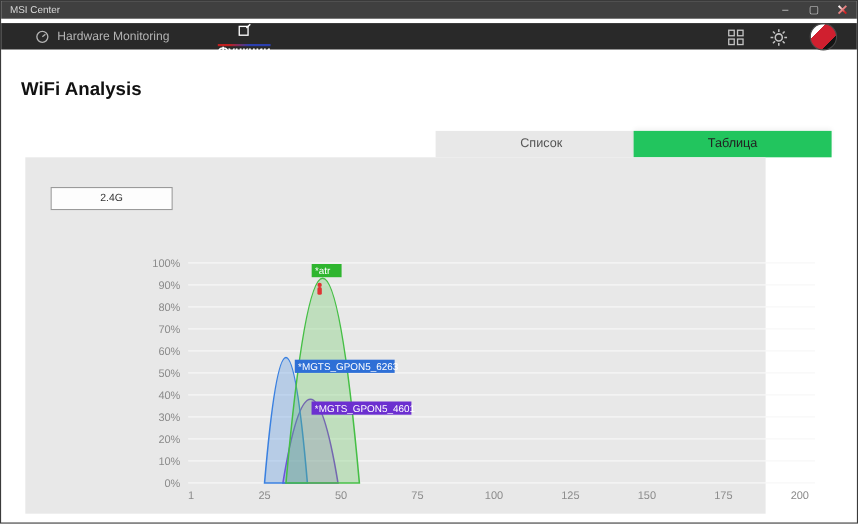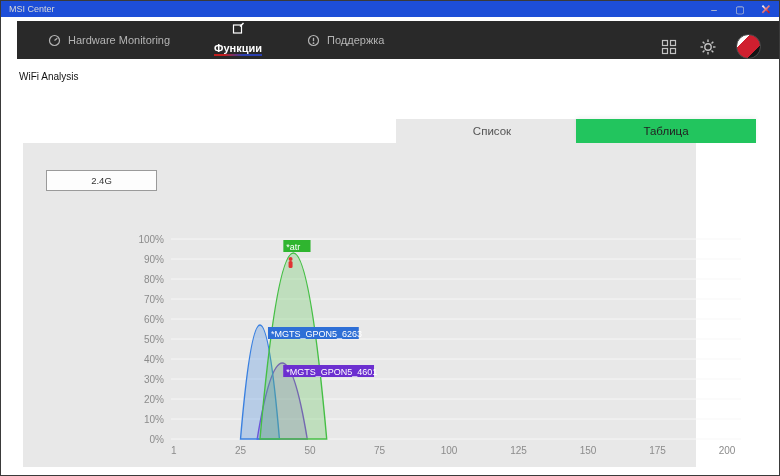--- a/index.html
+++ b/index.html
@@ -1,36 +1,36 @@
 <!DOCTYPE html>
 <html><head>
 <meta charset="utf-8">
 <style>
   * { margin:0; padding:0; box-sizing:border-box; }
   body { font-family:"Liberation Sans", sans-serif; background:#fff; }
   .window { position:relative; width:780px; height:476px; background:#fff; overflow:hidden; border:1px solid #3a3a3a; }
 
   
-  .titlebar { position:absolute; top:0; left:0; right:0; height:16px; background:#1d4ed8; display:flex; align-items:center; }
+  .titlebar { position:absolute; top:0; left:0; right:0; height:16px; background:#404040; display:flex; align-items:center; }
   .titlebar .title { color:#d8d8d8; font-size:9px; padding-left:8px; }
   .win-controls { margin-left:auto; display:flex; align-items:center; height:100%; }
   .win-btn { width:26px; height:100%; display:flex; align-items:center; justify-content:center; color:#cfcfcf; font-size:10px; cursor:default; }
   .win-btn.close { font-size:13px; font-weight:bold; background:linear-gradient(135deg,#ffffff 35%,#d42222 60%,#8a1010); -webkit-background-clip:text; background-clip:text; color:transparent; }
 
   
-  .nav { position:absolute; top:20px; left:16px; right:0; height:38px; background:#292929; display:flex; align-items:flex-end; padding:0 18px 0 30px; }
+  .nav { position:absolute; top:20px; left:0; right:0; height:24px; background:#292929; display:flex; align-items:flex-start; padding:0 18px 0 30px; }
   .nav-item { position:relative; height:100%; display:flex; align-items:center; gap:7px; color:#b4b4b4; font-size:11px; margin-right:44px; cursor:default; }
   .nav-item.active { color:#ffffff; font-weight:bold;flex-direction:column; }
   .nav-underline { position:absolute; left:0; right:0; bottom:3px; height:2px; background:linear-gradient(90deg,#c01f1f 0 22%,#2b3faf 60% 100%); }
   .nav-right { margin-left:auto; display:flex; align-items:center; gap:17px; }
   .icon-btn { display:flex; align-items:center; justify-content:center; width:22px; height:22px; }
   .avatar { width:25px; height:25px; border-radius:50%; background:linear-gradient(135deg,#ffffff 0 28%,#d01f2f 28% 72%,#141414 72%); border:1px solid #4a4a4a; }
 
   
-  .page-title { position:absolute; left:18px; top:70px; font-size:10px; font-weight:normal; color:#111; }
+  .page-title { position:absolute; left:18px; top:70px; font-size:17px; font-weight:bold; color:#111; }
 
   .tabs-row { position:absolute; top:118px; right:23px; display:flex; }
   .tab { width:180px; height:24px; display:flex; align-items:center; justify-content:center; font-size:11.5px; color:#555; cursor:default; }
   .tab.inactive { background:#e8e8e8;padding-left:12px; }
   .tab.active { background:#22c55e; color:#222; box-shadow:0 -2px 4px rgba(0,0,0,0.05); }
 
   .panel { position:absolute; left:22px; top:142px; width:673px; height:324px; background:#e8e8e8; }
   .band-row { position:absolute; top:27px; left:23px; display:flex; gap:15px; }
   .band-btn { width:111px; height:21px; background:#fdfdfd; display:flex; align-items:center; justify-content:center; font-size:9.5px; color:#333; cursor:default; }
   .band-btn.plain { border:1px solid #9a9a9a; }
@@ -68,30 +68,20 @@
     </div>
     <div class="nav-item active">
       <span class="icon-btn" style="width:14px;height:14px;">
         <svg width="13" height="13" viewBox="0 0 13 13">
             <rect x="1.5" y="3" width="8" height="8" fill="none" stroke="#ffffff" stroke-width="1.2"></rect>
             <line x1="8" y1="4.5" x2="11.5" y2="1" stroke="#ffffff" stroke-width="1.4"></line>
           </svg>
       </span>
       <span>Функции</span>
       <span class="nav-underline"></span>
-    </div>
-    <div class="nav-item">
-      <span class="icon-btn" style="width:14px;height:14px;">
-        <svg width="13" height="13" viewBox="0 0 13 13">
-            <circle cx="6.5" cy="6.5" r="5" fill="none" stroke="#b4b4b4" stroke-width="1.2"></circle>
-            <line x1="6.5" y1="3.8" x2="6.5" y2="7.2" stroke="#b4b4b4" stroke-width="1.3"></line>
-            <circle cx="6.5" cy="9.2" r="0.9" fill="#b4b4b4"></circle>
-          </svg>
-      </span>
-      <span>Поддержка</span>
     </div>
 
     <div class="nav-right">
       <span class="icon-btn">
         <svg width="16" height="16" viewBox="0 0 16 16">
             <g fill="none" stroke="#c2c2c2" stroke-width="1.2">
               <rect x="1.5" y="1.5" width="5" height="5"></rect>
               <rect x="9.5" y="1.5" width="5" height="5"></rect>
               <rect x="1.5" y="9.5" width="5" height="5"></rect>
               <rect x="9.5" y="9.5" width="5" height="5"></rect>

